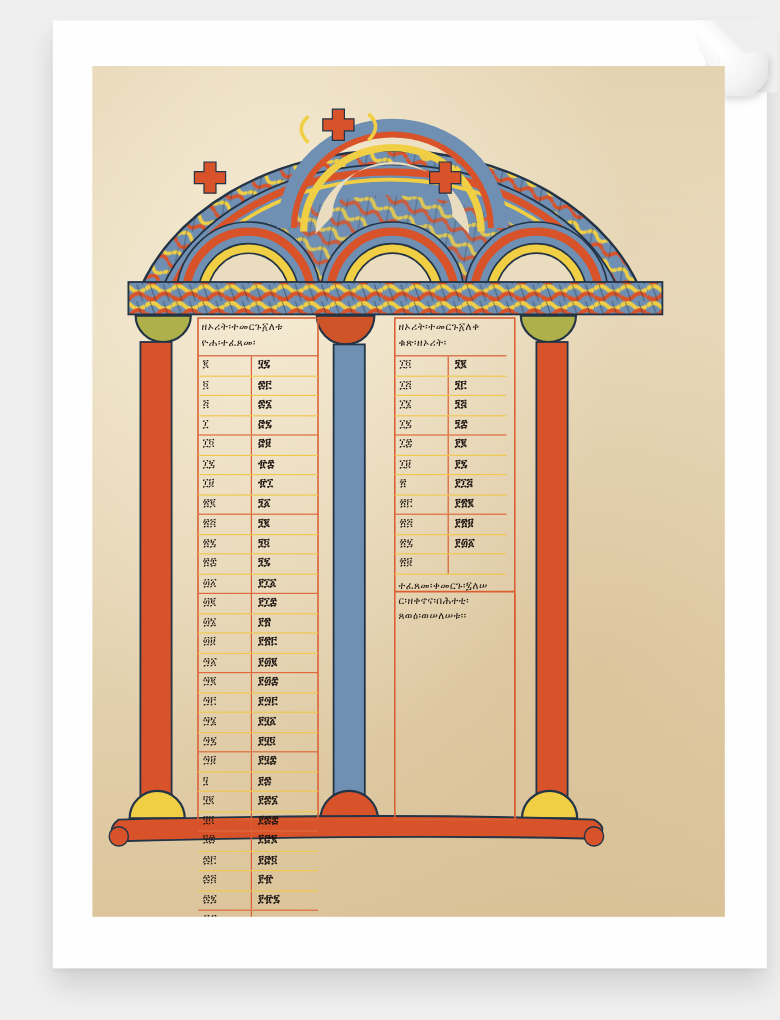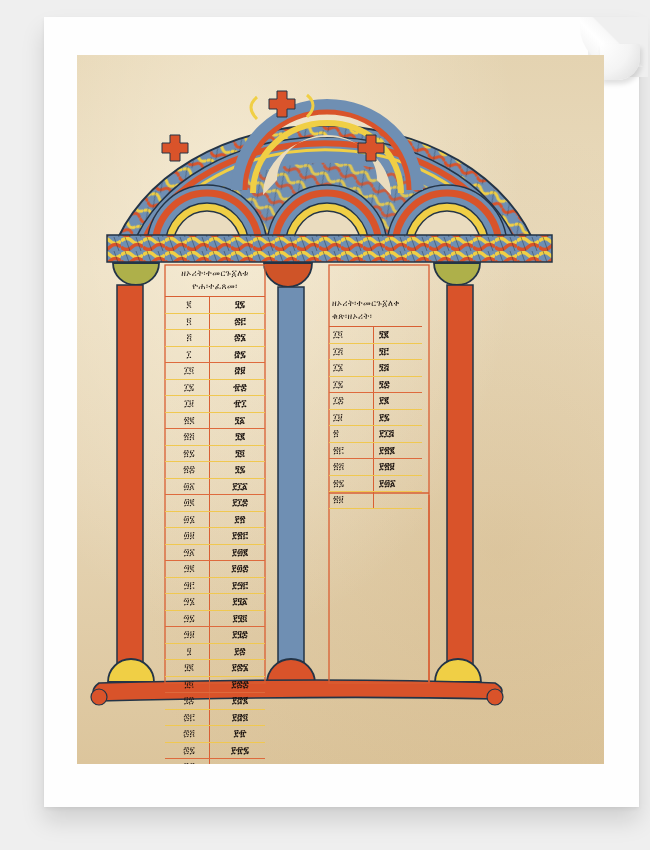--- a/index.html
+++ b/index.html
@@ -105,21 +105,21 @@
     <circle cx="418" cy="642" r="8" fill="#d9532a" stroke="#233447" stroke-width="1.2"></circle>
 
     <g stroke="#d95f33" stroke-width="1.3" fill="none">
       <rect x="88" y="210" width="100" height="418"></rect>
       <rect x="252" y="210" width="100" height="418"></rect>
       <line x1="352" y1="440" x2="352" y2="628"></line>
       <line x1="252" y1="438" x2="352" y2="438"></line>
     </g>
   </svg>
 
-  <div class="tbl" style="left:88px;top:210px;width:100px;text-align:center;">
+  <div class="tbl" style="left:88px;top:210px;width:100px;">
     <div class="hdr">
       <div>ዘኦሪት፡ተመርጉ፩ለቱ</div>
       <div>ዮሐ፡ተፈጸመ፡</div>
     </div>
     <div id="left-rows">
         <div class="row">
           <div class="c1">፪</div>
           <div class="c2">፶፯</div>
         </div>
         <div class="row">
@@ -231,21 +231,21 @@
           <div class="c2">፻፹፯</div>
         </div>
         <div class="row">
           <div class="c1">፷፰</div>
           <div class="c2"></div>
         </div>
       </div>
 
   </div>
 
-  <div class="tbl" style="left:252px;top:210px;width:93px;margin-top:30px;">
+  <div class="tbl" style="left:252px;top:210px;width:93px;">
     <div class="hdr">
       <div>ዘኦሪት፡ተመርጉ፩ለቀ</div>
       <div>ቁጽ፡ዘኦሪት፡</div>
     </div>
     <div id="right-rows">
         <div class="row">
           <div class="c1">፲፬</div>
           <div class="c2">፺፪</div>
         </div>
         <div class="row">
@@ -282,14 +282,19 @@
         </div>
         <div class="row">
           <div class="c1">፳፯</div>
           <div class="c2">፻፴፩</div>
         </div>
         <div class="row">
           <div class="c1">፳፱</div>
           <div class="c2"></div>
         </div>
       </div>
+    <div class="foot">
+      <div>ተፈጸመ፡ቀመርጉ፡፯ለሠ</div>
+      <div>ር፡ዘቀኖና፡በሕተቲ፡</div>
+      <div>ጸወዕ፡ወሠለሠቱ፡፡</div>
+    </div>
   </div>
 </div>
 
 </body></html>

